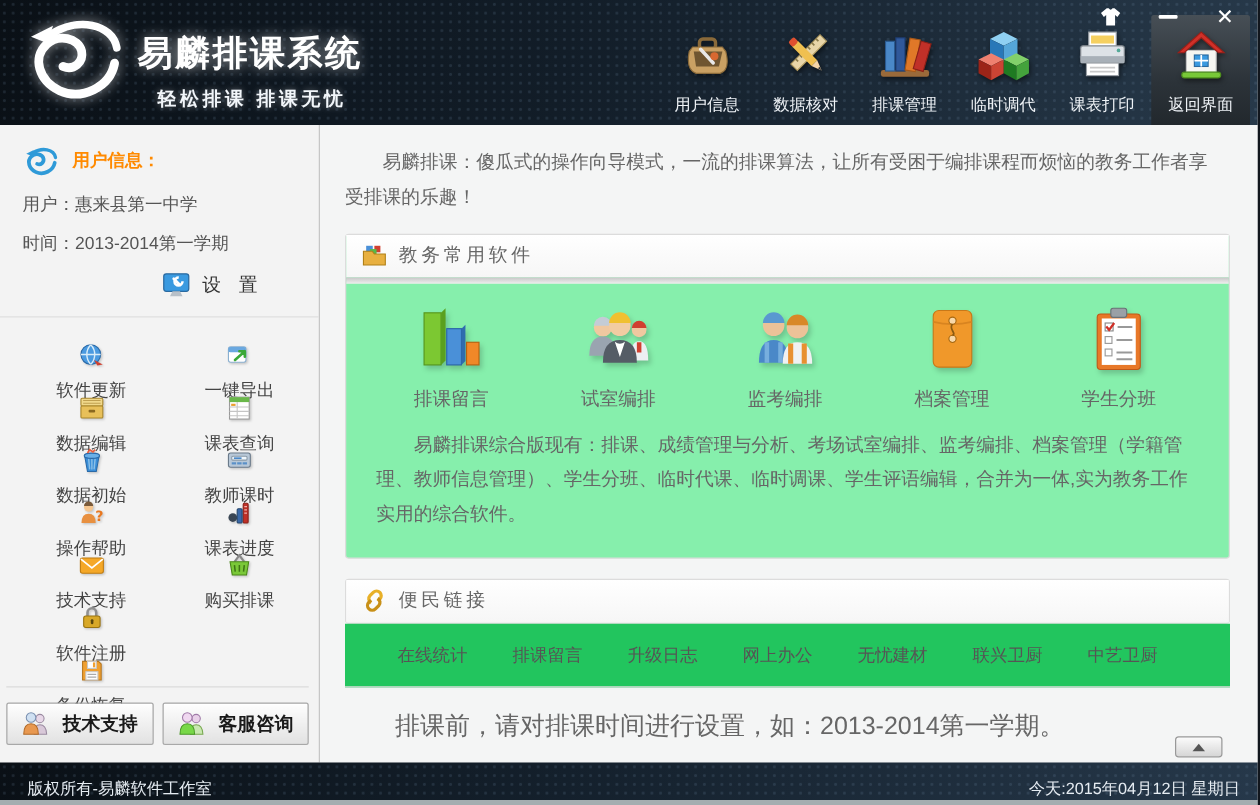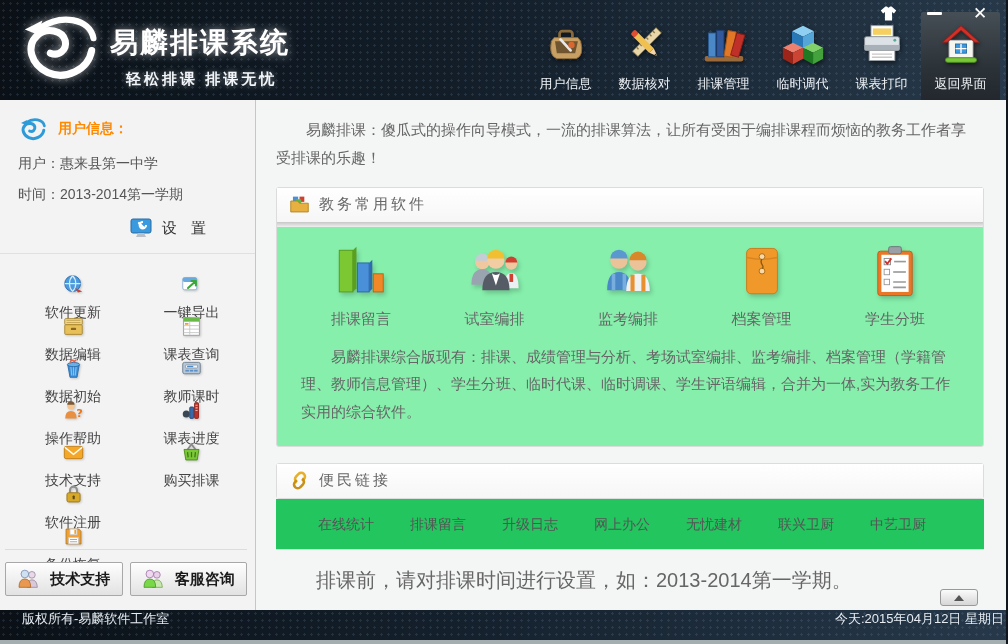--- a/index.html
+++ b/index.html
@@ -74,22 +74,22 @@
     display:flex; gap:36px; font-size:14px; color:#555; }
   .quick-link { cursor:pointer; }
   .note { margin-top:17px; color:#666; font-size:20px; text-indent:2em; }
   .scroll-up { position:absolute; right:28px; bottom:4px; width:38px; height:17px;
     background:linear-gradient(#fbfbfb,#d6d6d6); border:1px solid #999; border-radius:3px;
     display:flex; align-items:center; justify-content:center; cursor:pointer; }
   .scroll-up .tri { width:0; height:0; border-left:5px solid transparent;
     border-right:5px solid transparent; border-bottom:6px solid #555; }
 
   
-  .footer { height:30px; flex-shrink:0; display:flex; justify-content:space-between; align-items:flex-start;
-    padding:0 2px 0 22px; color:#e6ecf2; font-size:13px; position:relative;
+  .footer { height:30px; flex-shrink:0; display:flex; justify-content:space-between; align-items:flex-end;
+    padding:0 14px 0 22px; color:#e6ecf2; font-size:13px; position:relative;
     background:linear-gradient(100deg,#0a1016 0%,#14202c 45%,#26384a 100%); }
   .footer::before { content:''; position:absolute; inset:0;
     background-image:radial-gradient(rgba(130,160,190,.16) 1px, transparent 1.3px);
     background-size:7px 7px; pointer-events:none; }
   .footer span { z-index:1; }
   .bottom-strip { height:4px; flex-shrink:0; background:#a4adb0; }
 </style>
 </head>
 <body>
 

